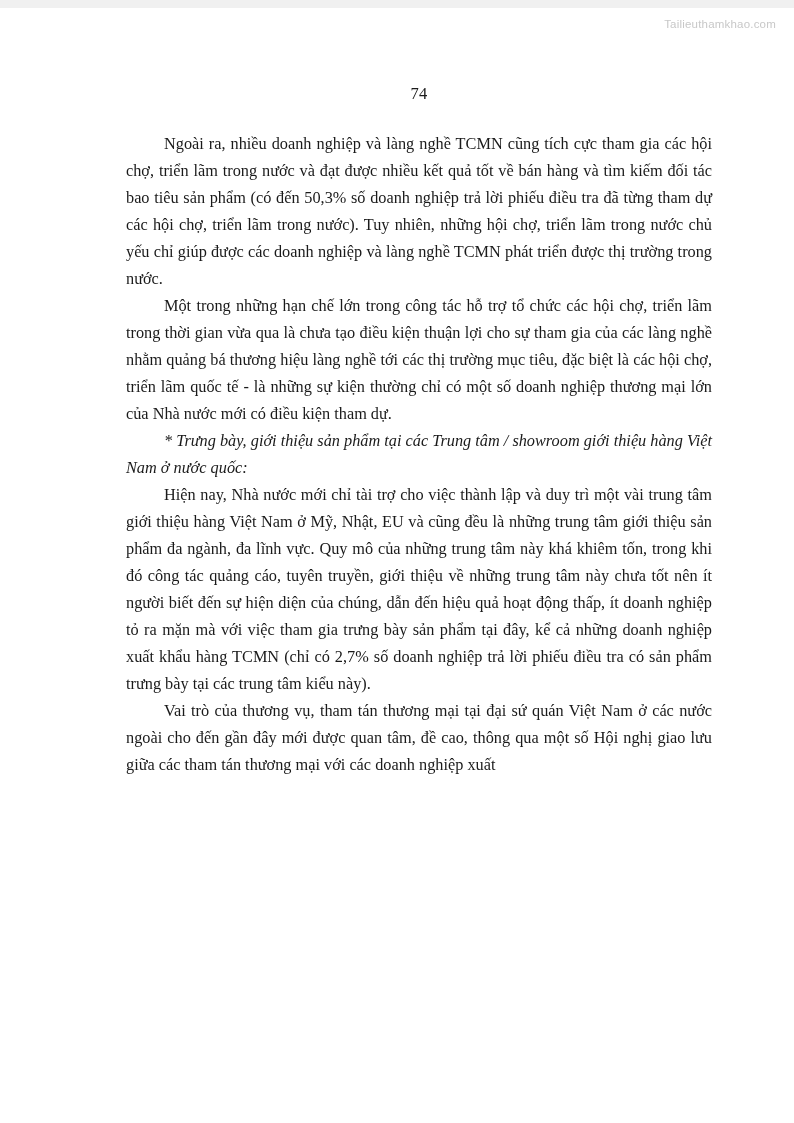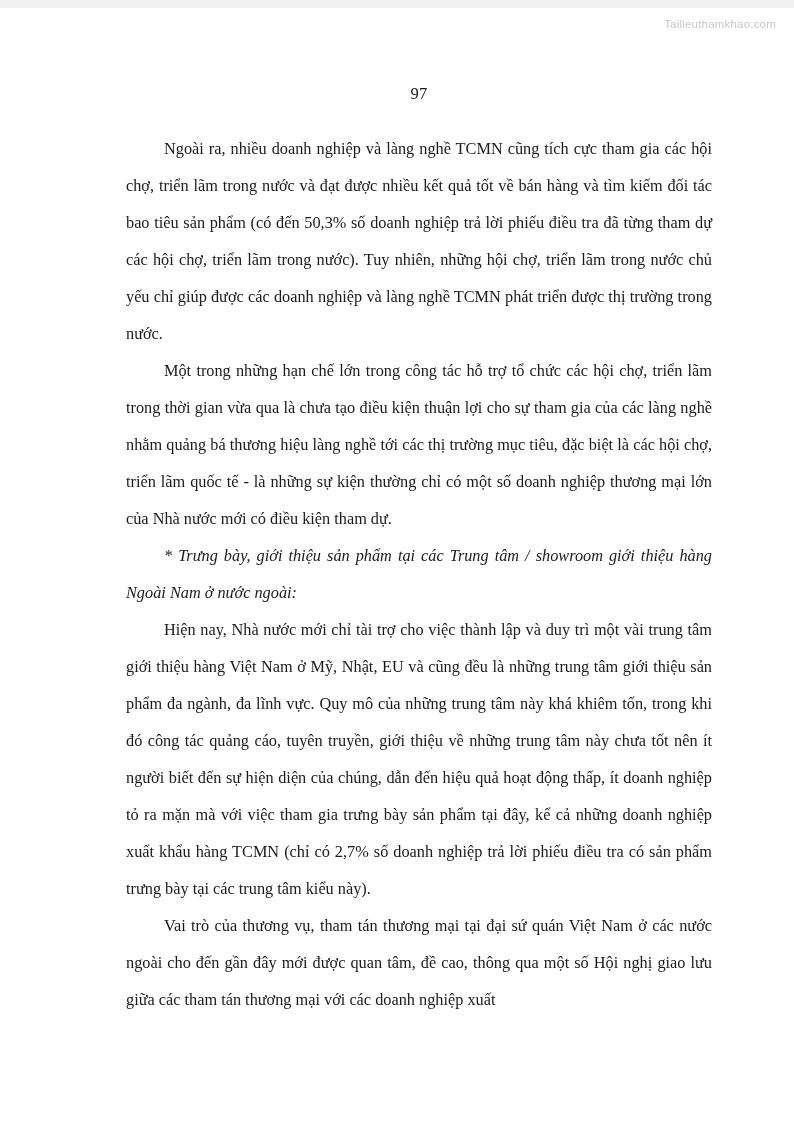--- a/index.html
+++ b/index.html
@@ -36,42 +36,42 @@
   }
   .page-number {
     text-align: center;
     font-size: 16.5px;
     margin-bottom: 26px;
     letter-spacing: 0.3px;
   }
   p {
     margin: 0 0 0 0;
     font-size: 16.3px;
-    line-height: 37px;
+    line-height: 27px;
     text-align: justify;
     text-justify: inter-word;
     text-indent: 38px;
     hyphens: none;
   }
   p.heading-italic {
     font-style: italic;
     text-indent: 38px;
   }
 </style>
 </head>
 <body>
 
 <div class="page">
 
   <div class="watermark">Tailieuthamkhao.com</div>
 
   <div class="content">
 
-    <div class="page-number">97</div>
+    <div class="page-number">74</div>
 
     <p>Ngoài ra, nhiều doanh nghiệp và làng nghề TCMN cũng tích cực tham gia các hội chợ, triển lãm trong nước và đạt được nhiều kết quả tốt về bán hàng và tìm kiếm đối tác bao tiêu sản phẩm (có đến 50,3% số doanh nghiệp trả lời phiếu điều tra đã từng tham dự các hội chợ, triển lãm trong nước). Tuy nhiên, những hội chợ, triển lãm trong nước chủ yếu chỉ giúp được các doanh nghiệp và làng nghề TCMN phát triển được thị trường trong nước.</p>
     <p>Một trong những hạn chế lớn trong công tác hỗ trợ tổ chức các hội chợ, triển lãm trong thời gian vừa qua là chưa tạo điều kiện thuận lợi cho sự tham gia của các làng nghề nhằm quảng bá thương hiệu làng nghề tới các thị trường mục tiêu, đặc biệt là các hội chợ, triển lãm quốc tế - là những sự kiện thường chỉ có một số doanh nghiệp thương mại lớn của Nhà nước mới có điều kiện tham dự.</p>
-    <p class="heading-italic">*  Trưng bày, giới thiệu sản phẩm tại các Trung tâm / showroom giới thiệu hàng Ngoài Nam ở nước ngoài:</p>
+    <p class="heading-italic">*  Trưng bày, giới thiệu sản phẩm tại các Trung tâm / showroom giới thiệu hàng Việt Nam ở nước quốc:</p>
     <p>Hiện nay, Nhà nước mới chỉ tài trợ cho việc thành lập và duy trì một vài trung tâm giới thiệu hàng Việt Nam ở Mỹ, Nhật, EU và cũng đều là những trung tâm giới thiệu sản phẩm đa ngành, đa lĩnh vực. Quy mô của những trung tâm này khá khiêm tốn, trong khi đó công tác quảng cáo, tuyên truyền, giới thiệu về những trung tâm này chưa tốt nên ít người biết đến sự hiện diện của chúng, dẫn đến hiệu quả hoạt động thấp, ít doanh nghiệp tỏ ra mặn mà với việc tham gia trưng bày sản phẩm tại đây, kể cả những doanh nghiệp xuất khẩu hàng TCMN (chỉ có 2,7% số doanh nghiệp trả lời phiếu điều tra có sản phẩm trưng bày tại các trung tâm kiểu này).</p>
     <p>Vai trò của thương vụ, tham tán thương mại tại đại sứ quán Việt Nam ở các nước ngoài cho đến gần đây mới được quan tâm, đề cao, thông qua một số Hội nghị giao lưu giữa các tham tán thương mại với các doanh nghiệp xuất</p>
 
   </div>
 </div>
 
 </body></html>

